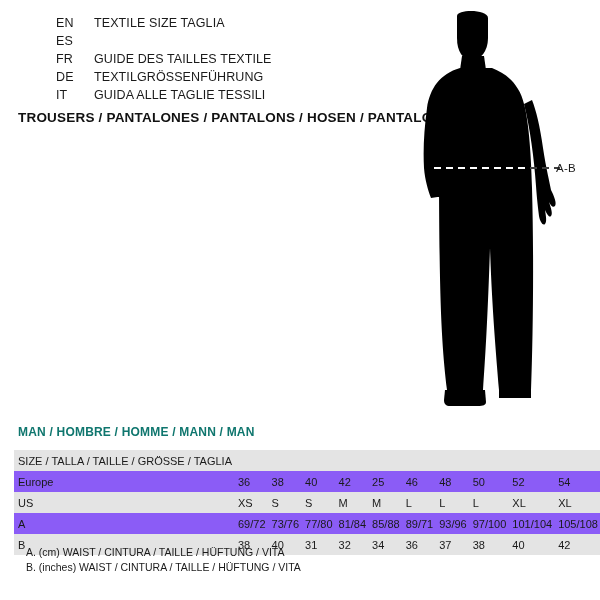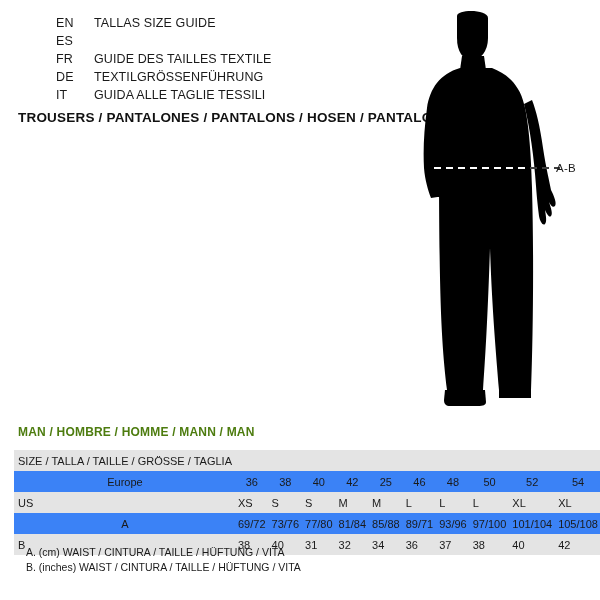--- a/index.html
+++ b/index.html
@@ -77,21 +77,21 @@
   }
 
   
   .table-title {
     position: absolute;
     left: 18px;
     top: 425px;
     font-size: 12px;
     font-weight: bold;
     letter-spacing: 0.2px;
-    color: #4d7c0f;
+    color: #0f766e;
   }
 
   table.size-table {
     position: absolute;
     left: 14px;
     top: 450px;
     width: 572px;
     border-collapse: collapse;
     font-size: 11px;
   }
@@ -99,22 +99,21 @@
     padding: 2px 2px 2px 4px;
     height: 17px;
     vertical-align: middle;
     white-space: nowrap;
     color: #1a1a1a;
   }
   table.size-table tr.shaded td {
     background: #e4e4e4;
   }
   table.size-table tr.plain td {
-    background: #3b82f6;
-    text-align: center;
+    background: #8b5cf6;
   }
   td.rowlabel {
     width: 86px;
   }
   td.cell {
     width: 54px;
   }
 
   .footnotes {
     position: absolute;
@@ -130,21 +129,21 @@
   }
 </style>
 </head>
 <body>
 
 <div class="page">
 
   <div class="lang-block">
     <div class="lang-row">
       <span class="lang-code">EN</span>
-      <span class="lang-text">TALLAS SIZE GUIDE</span>
+      <span class="lang-text">TEXTILE SIZE TAGLIA</span>
     </div>
     <div class="lang-row">
       <span class="lang-code">ES</span>
     </div>
     <div class="lang-row">
       <span class="lang-code">FR</span>
       <span class="lang-text">GUIDE DES TAILLES TEXTILE</span>
     </div>
     <div class="lang-row">
       <span class="lang-code">DE</span>

